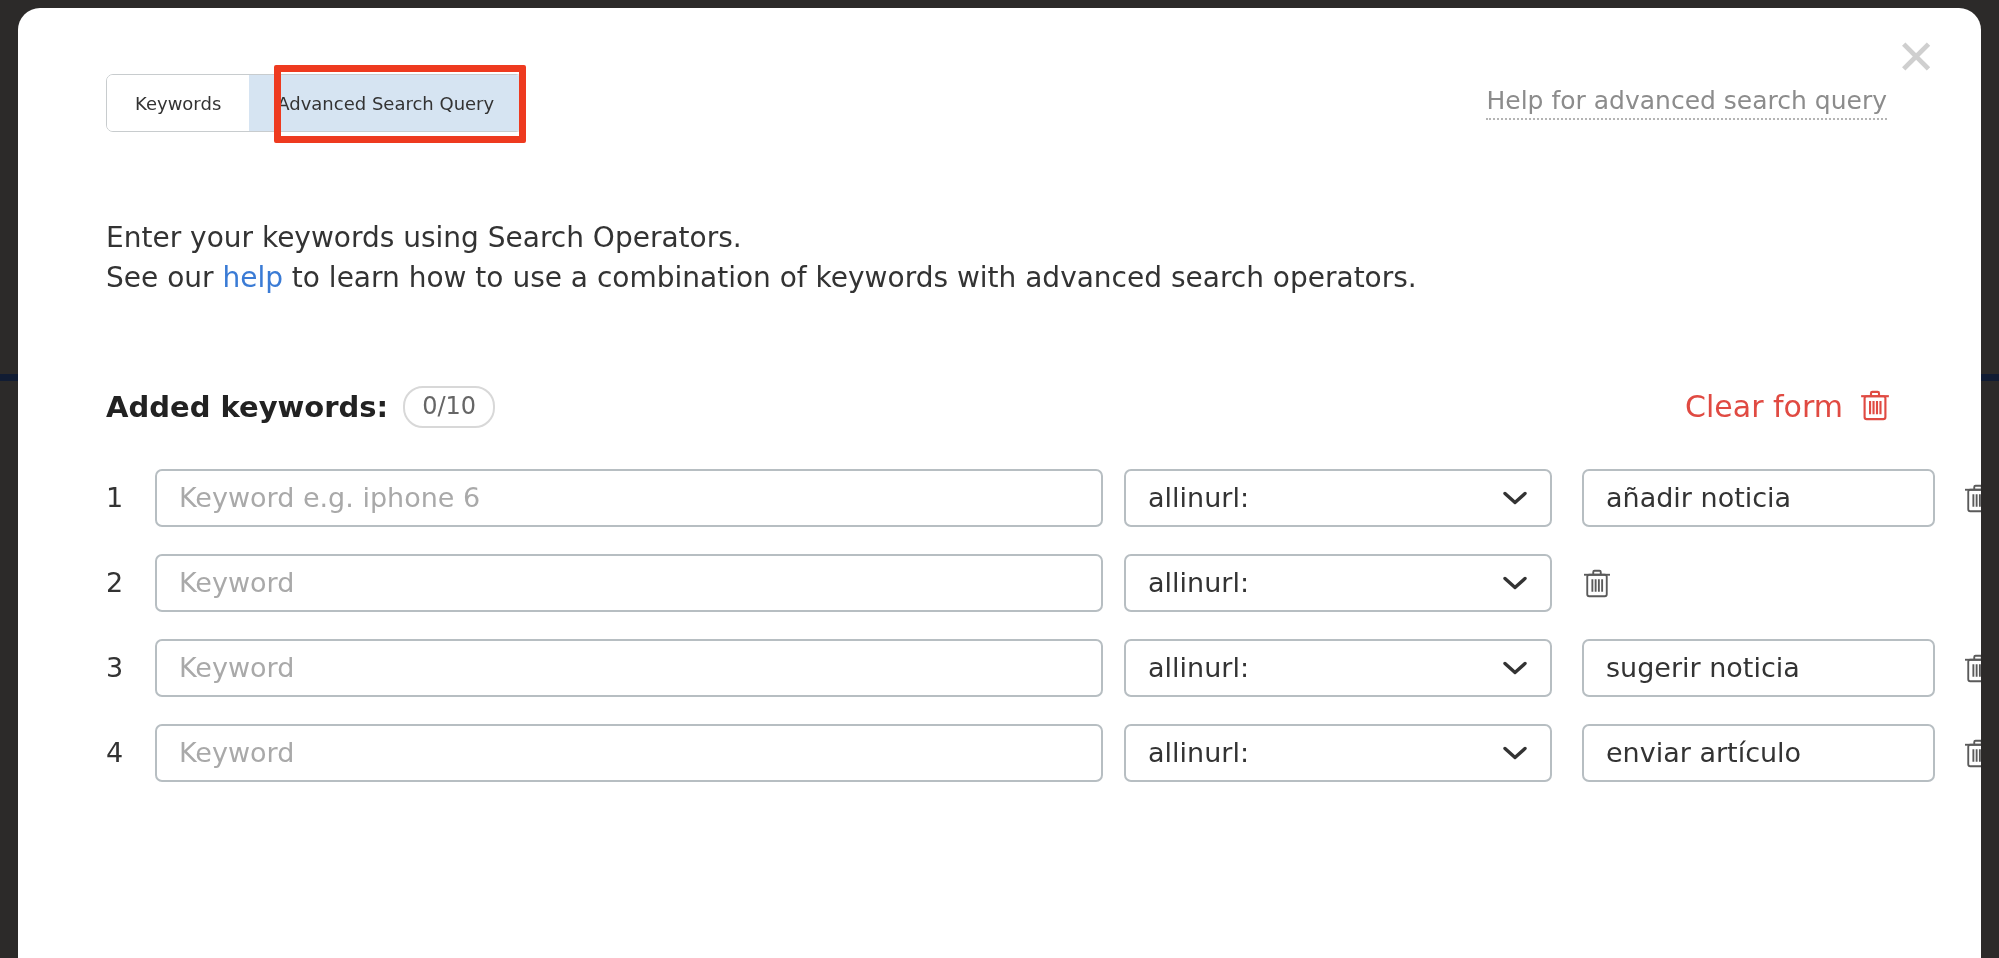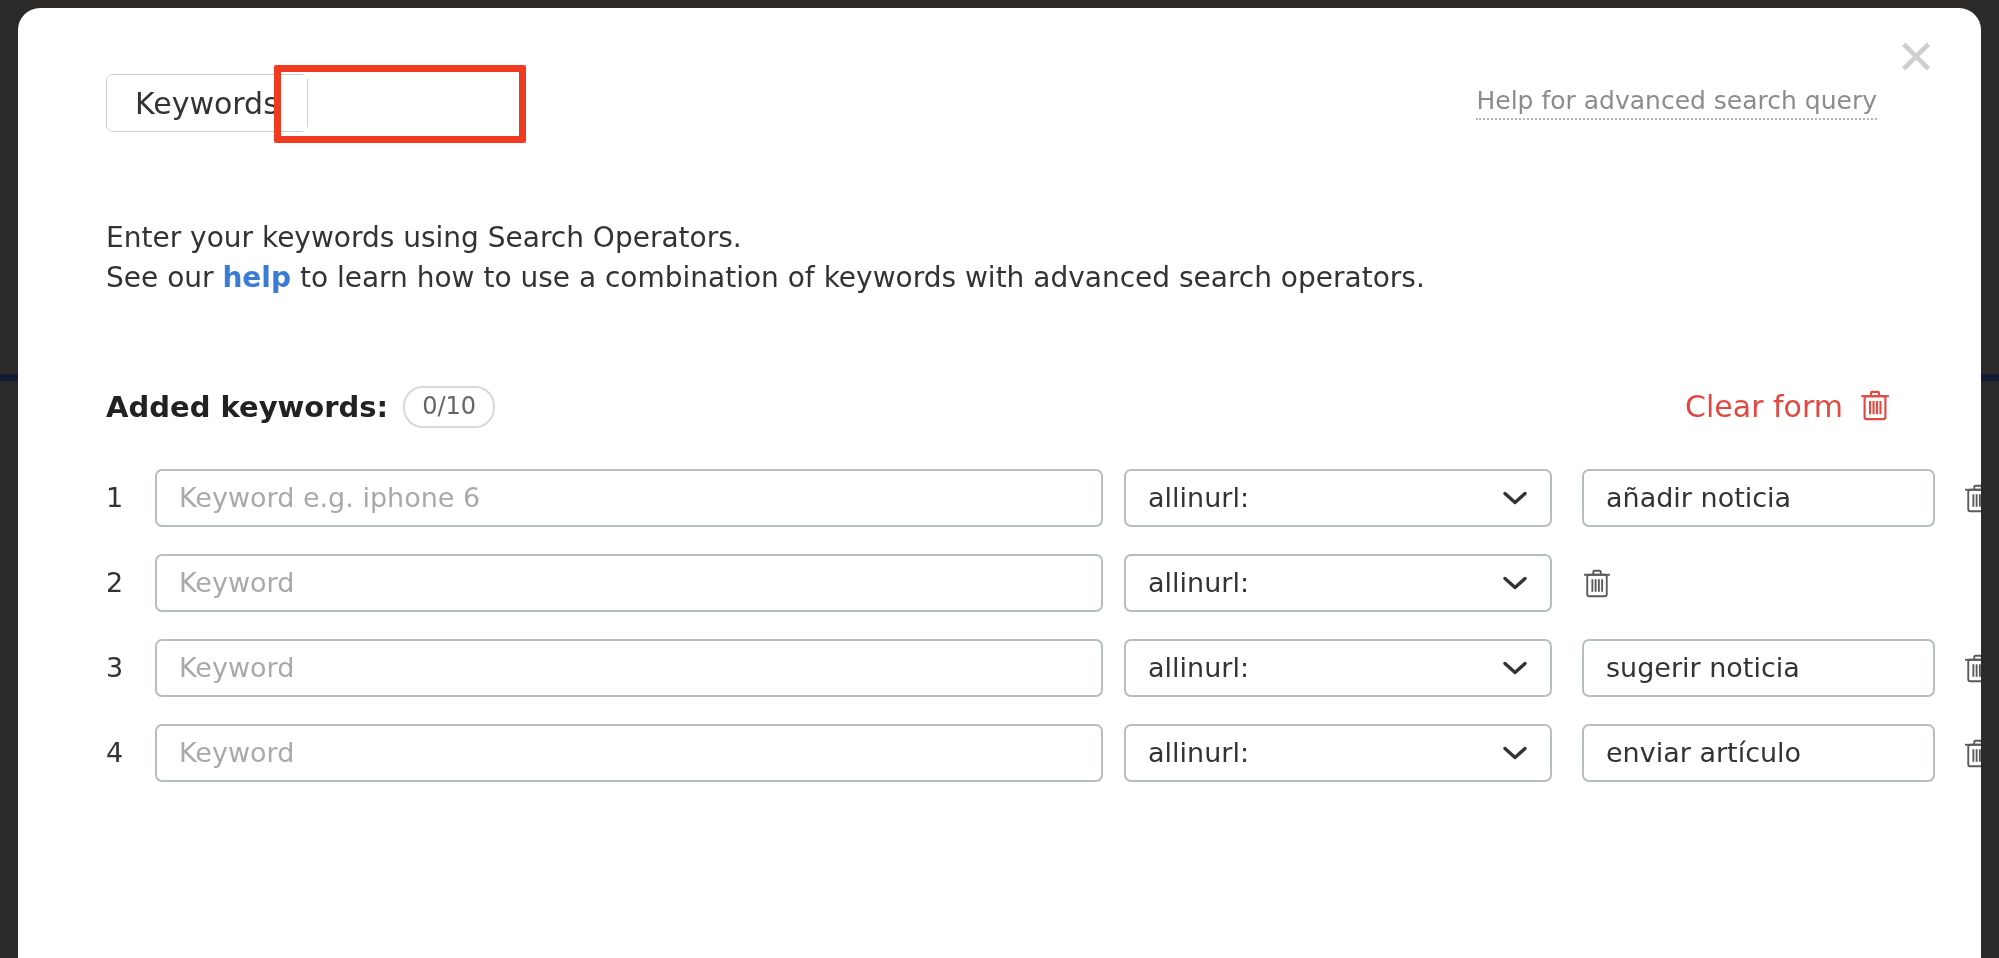--- a/index.html
+++ b/index.html
@@ -82,21 +82,21 @@
     border-radius: 7px;
     height: 58px;
     overflow: visible;
     position: relative;
   }
 
   .tab {
     display: flex;
     align-items: center;
     padding: 0 28px;
-    font-size: 30px;
+    font-size: 18px;
     color: #333333;
     cursor: pointer;
     background: #ffffff;
     white-space: nowrap;
   }
 
   .tab:first-child { border-radius: 6px 0 0 6px; }
 
   .tab.active {
     background: #d6e4f2;
@@ -115,35 +115,34 @@
     pointer-events: none;
   }
 
   .help-link {
     font-size: 25px;
     color: #8c8c8c;
     border-bottom: 2px dotted #b4b4b4;
     padding-bottom: 3px;
     cursor: pointer;
     white-space: nowrap;
-    margin-right: 16px;
+    margin-right: 6px;
   }
 
   
   .description {
     margin-top: 86px;
     font-size: 28px;
     line-height: 1.42;
     color: #333333;
   }
 
   .inline-link {
     color: #3a7bd5;
     cursor: pointer;
-    font-weight: bold;
   }
 
   
   .added-row {
     display: flex;
     align-items: center;
     justify-content: space-between;
     margin-top: 88px;
   }
 
@@ -244,20 +243,21 @@
 <div class="modal">
 
   <div class="close-btn">✕</div>
 
 
   <div class="content">
 
     <div class="tabs-row">
       <div class="tabs">
         <div class="tab">Keywords</div>
+        <div class="tab active">Advanced Search Query</div>
         <div class="tab-highlight"></div>
       </div>
       <div class="help-link">Help for advanced search query</div>
     </div>
 
     <div class="description">
       <div>Enter your keywords using Search Operators.</div>
       <div><span>See our </span><span class="inline-link">help</span><span> to learn how to use a combination of keywords with advanced search operators.</span></div>
     </div>
 

